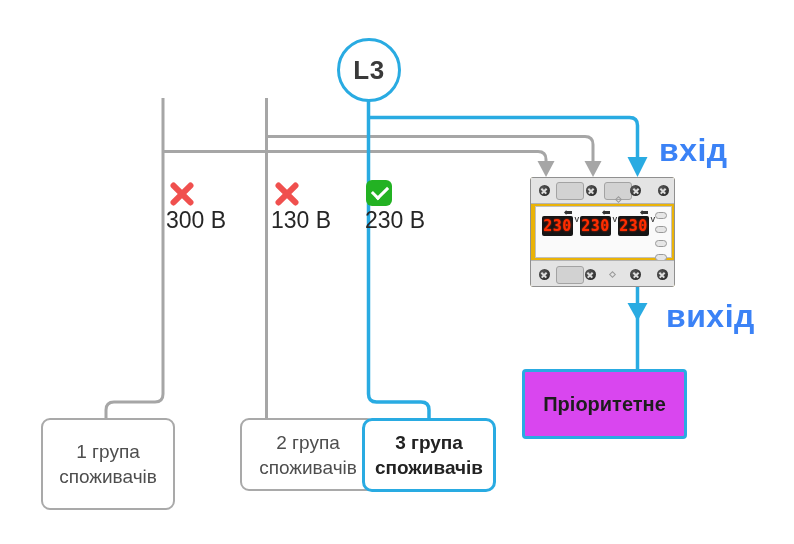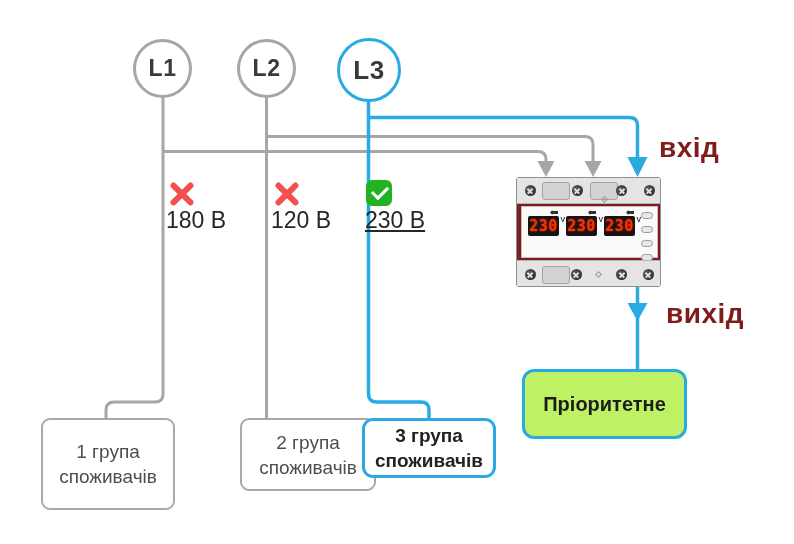--- a/index.html
+++ b/index.html
@@ -35,40 +35,40 @@
     border-left:3.2px solid #fff;border-bottom:3.2px solid #fff;transform:rotate(-45deg);
   }
   .check-inline{position:relative;display:inline-block;width:20px;height:20px;border-radius:5px;background:#23b223;vertical-align:-3px;margin-left:7px;}
   .check-inline::after{
     content:"";position:absolute;left:4px;top:4px;width:10px;height:6px;
     border-left:2.8px solid #fff;border-bottom:2.8px solid #fff;transform:rotate(-45deg);
   }
   .voltage{position:absolute;z-index:3;font-size:23px;color:#262626;font-weight:500;white-space:nowrap;}
 
   
-  .flow-label{position:absolute;z-index:3;color:#7f1d1d;font-size:28px;font-weight:700;letter-spacing:0.5px;}
+  .flow-label{position:absolute;z-index:3;color:#3b82f6;font-size:32px;font-weight:700;letter-spacing:0.5px;}
 
   
   .cbox{
     position:absolute;z-index:3;background:#fff;box-sizing:border-box;border-radius:9px;
     display:flex;flex-direction:column;align-items:center;justify-content:center;
     text-align:center;font-size:19px;line-height:25px;
   }
   .cbox-gray{border:2.5px solid #a9a9a9;color:#4e4e4e;font-weight:500;}
   .cbox-blue{border:3px solid #29abe2;color:#222;font-weight:600;border-radius:10px;}
   .pbox{
-    position:absolute;z-index:3;background:#bef264;box-sizing:border-box;border-radius:12px;
+    position:absolute;z-index:3;background:#d946ef;box-sizing:border-box;border-radius:4px;
     border:3px solid #29abe2;display:flex;flex-direction:column;align-items:center;justify-content:center;
     text-align:center;font-size:20px;line-height:26px;color:#1d1d1d;font-weight:600;
   }
 
   
   .device{
-    position:absolute;left:516px;top:177px;width:145px;height:110px;z-index:3;
-    background:#7f1d1d;border:1.5px solid #909090;border-radius:3px;box-sizing:border-box;text-align:center;
+    position:absolute;left:530px;top:177px;width:145px;height:110px;z-index:3;
+    background:#eab308;border:1.5px solid #909090;border-radius:3px;box-sizing:border-box;text-align:center;
   }
   .dev-strip{position:absolute;left:0;width:100%;background:#e4e4e4;box-sizing:border-box;}
   .dev-strip-top{top:0;height:26px;border-bottom:1px solid #b3b3b3;}
   .dev-strip-bottom{bottom:0;height:26px;border-top:1px solid #b3b3b3;}
   .screw{
     position:absolute;width:11px;height:11px;border-radius:50%;
     background:radial-gradient(circle at 35% 35%, #5a5a5a, #1f1f1f);
   }
   .screw::before,.screw::after{
     content:"";position:absolute;left:50%;top:50%;width:7px;height:1.5px;background:#ddd;
@@ -116,44 +116,38 @@
     <path class="wire-blue" d="M368.5 117.5 L629.5 117.5 Q637.5 117.5 637.5 125.5 L637.5 158"></path>
 
     <path class="wire-blue" d="M637.5 287 L637.5 370"></path>
 
     <polygon class="arrow-gray" points="537.5,161 554.5,161 546,177"></polygon>
     <polygon class="arrow-gray" points="584.5,161 601.5,161 593,177"></polygon>
     <polygon class="arrow-blue" points="627.5,157 647.5,157 637.5,177"></polygon>
     <polygon class="arrow-blue" points="627.5,303 647.5,303 637.5,321"></polygon>
   </svg>
 
-  <div class="phase-circle pc-gray" style="left:133px;top:39px;">
-    <span>L1</span>
-  </div>
-  <div class="phase-circle pc-gray" style="left:237px;top:39px;">
-    <span>L2</span>
-  </div>
   <div class="phase-circle pc-blue" style="left:337px;top:38px;">
     <span>L3</span>
   </div>
 
   <span class="x-icon" style="left:168px;top:181px;">
       <i></i>
       <i></i>
     </span>
-  <div class="voltage" style="left:166px;top:207px;">180 В</div>
+  <div class="voltage" style="left:166px;top:207px;">300 В</div>
 
   <span class="x-icon" style="left:273px;top:181px;">
       <i></i>
       <i></i>
     </span>
-  <div class="voltage" style="left:271px;top:207px;">120 В</div>
+  <div class="voltage" style="left:271px;top:207px;">130 В</div>
 
   <span class="check-icon" style="left:366px;top:180px;"></span>
-  <div class="voltage" style="left:365px;top:207px;text-decoration:underline;">230 В</div>
+  <div class="voltage" style="left:365px;top:207px;">230 В</div>
 
   <div class="flow-label" style="left:659px;top:132px;">вхід</div>
   <div class="flow-label" style="left:666px;top:298px;">вихід</div>
 
   <div class="device">
     <div class="dev-strip dev-strip-top">
       <span class="screw" style="left:7.5px;top:7px;"></span>
       <span class="tab" style="left:25px;top:4px;"></span>
       <span class="screw" style="left:54.5px;top:7px;"></span>
       <span class="tab" style="left:73px;top:4px;"></span>
@@ -203,21 +197,21 @@
   </div>
 
   <div class="cbox cbox-gray" style="left:41px;top:418px;width:134px;height:92px;">
     <div>1 група</div>
     <div>споживачів</div>
   </div>
   <div class="cbox cbox-gray" style="left:201px;top:418px;width:136px;height:73px;margin-left:39px;">
     <div>2 група</div>
     <div>споживачів</div>
   </div>
-  <div class="cbox cbox-blue" style="left:362px;top:418px;width:134px;height:60px;border-radius:11px;">
+  <div class="cbox cbox-blue" style="left:362px;top:418px;width:134px;height:74px;">
     <div>3 група</div>
     <div>споживачів</div>
   </div>
 
   <div class="pbox" style="left:522px;top:369px;width:165px;height:70px;">
     <div>Пріоритетне</div>
   </div>
 
 </div>
 

